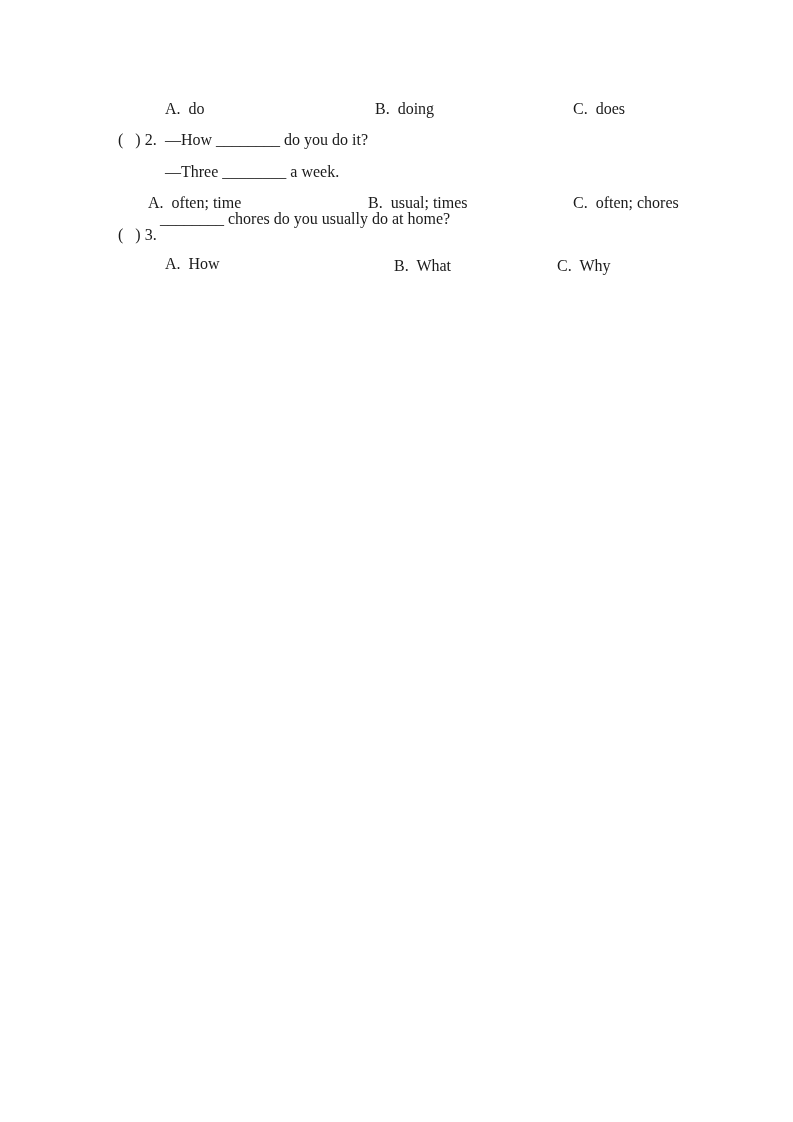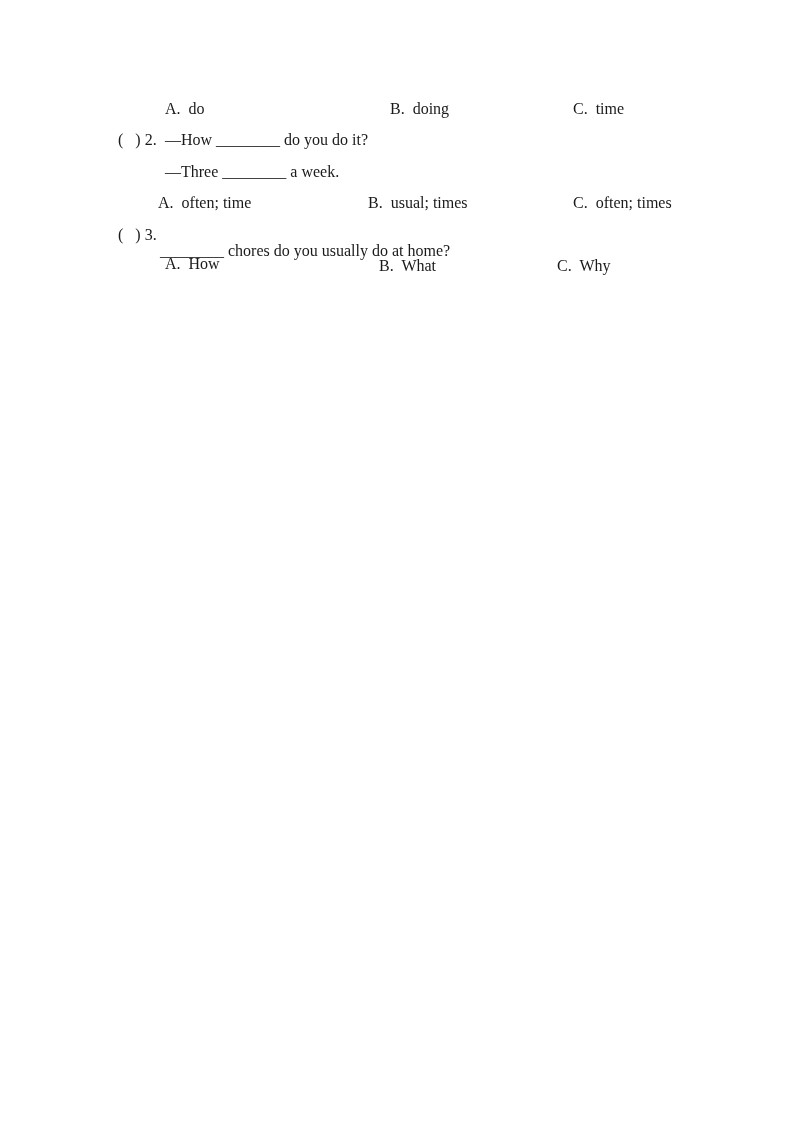--- a/index.html
+++ b/index.html
@@ -22,29 +22,29 @@
     line-height: 22px;
     white-space: pre;
   }
 </style>
 </head>
 <body>
 
 <div class="page">
 
   <span class="line" style="top:98px; left:165px">A.  do</span>
-  <span class="line" style="top:98px; left:390px">B.  doing</span>
-  <span class="line" style="top:98px; left:573px">C.  time</span>
+  <span class="line" style="top:98px; left:375px">B.  doing</span>
+  <span class="line" style="top:98px; left:573px">C.  does</span>
 
   <span class="line" style="top:129px; left:118px">(   ) 2.</span>
   <span class="line" style="top:161px; left:165px">—Three ________ a week.</span>
   <span class="line" style="top:129px; left:165px">—How ________ do you do it?</span>
-  <span class="line" style="top:192px; left:158px">A.  often; time</span>
+  <span class="line" style="top:192px; left:148px">A.  often; time</span>
   <span class="line" style="top:192px; left:368px">B.  usual; times</span>
-  <span class="line" style="top:192px; left:573px">C.  often; times</span>
+  <span class="line" style="top:192px; left:573px">C.  often; chores</span>
 
   <span class="line" style="top:224px; left:118px">(   ) 3.</span>
-  <span class="line" style="top:240px; left:160px">________ chores do you usually do at home?</span>
+  <span class="line" style="top:208px; left:160px">________ chores do you usually do at home?</span>
   <span class="line" style="top:253px; left:165px">A.  How</span>
-  <span class="line" style="top:255px; left:379px">B.  What</span>
+  <span class="line" style="top:255px; left:394px">B.  What</span>
   <span class="line" style="top:255px; left:557px">C.  Why</span>
 
 </div>
 
 </body></html>

